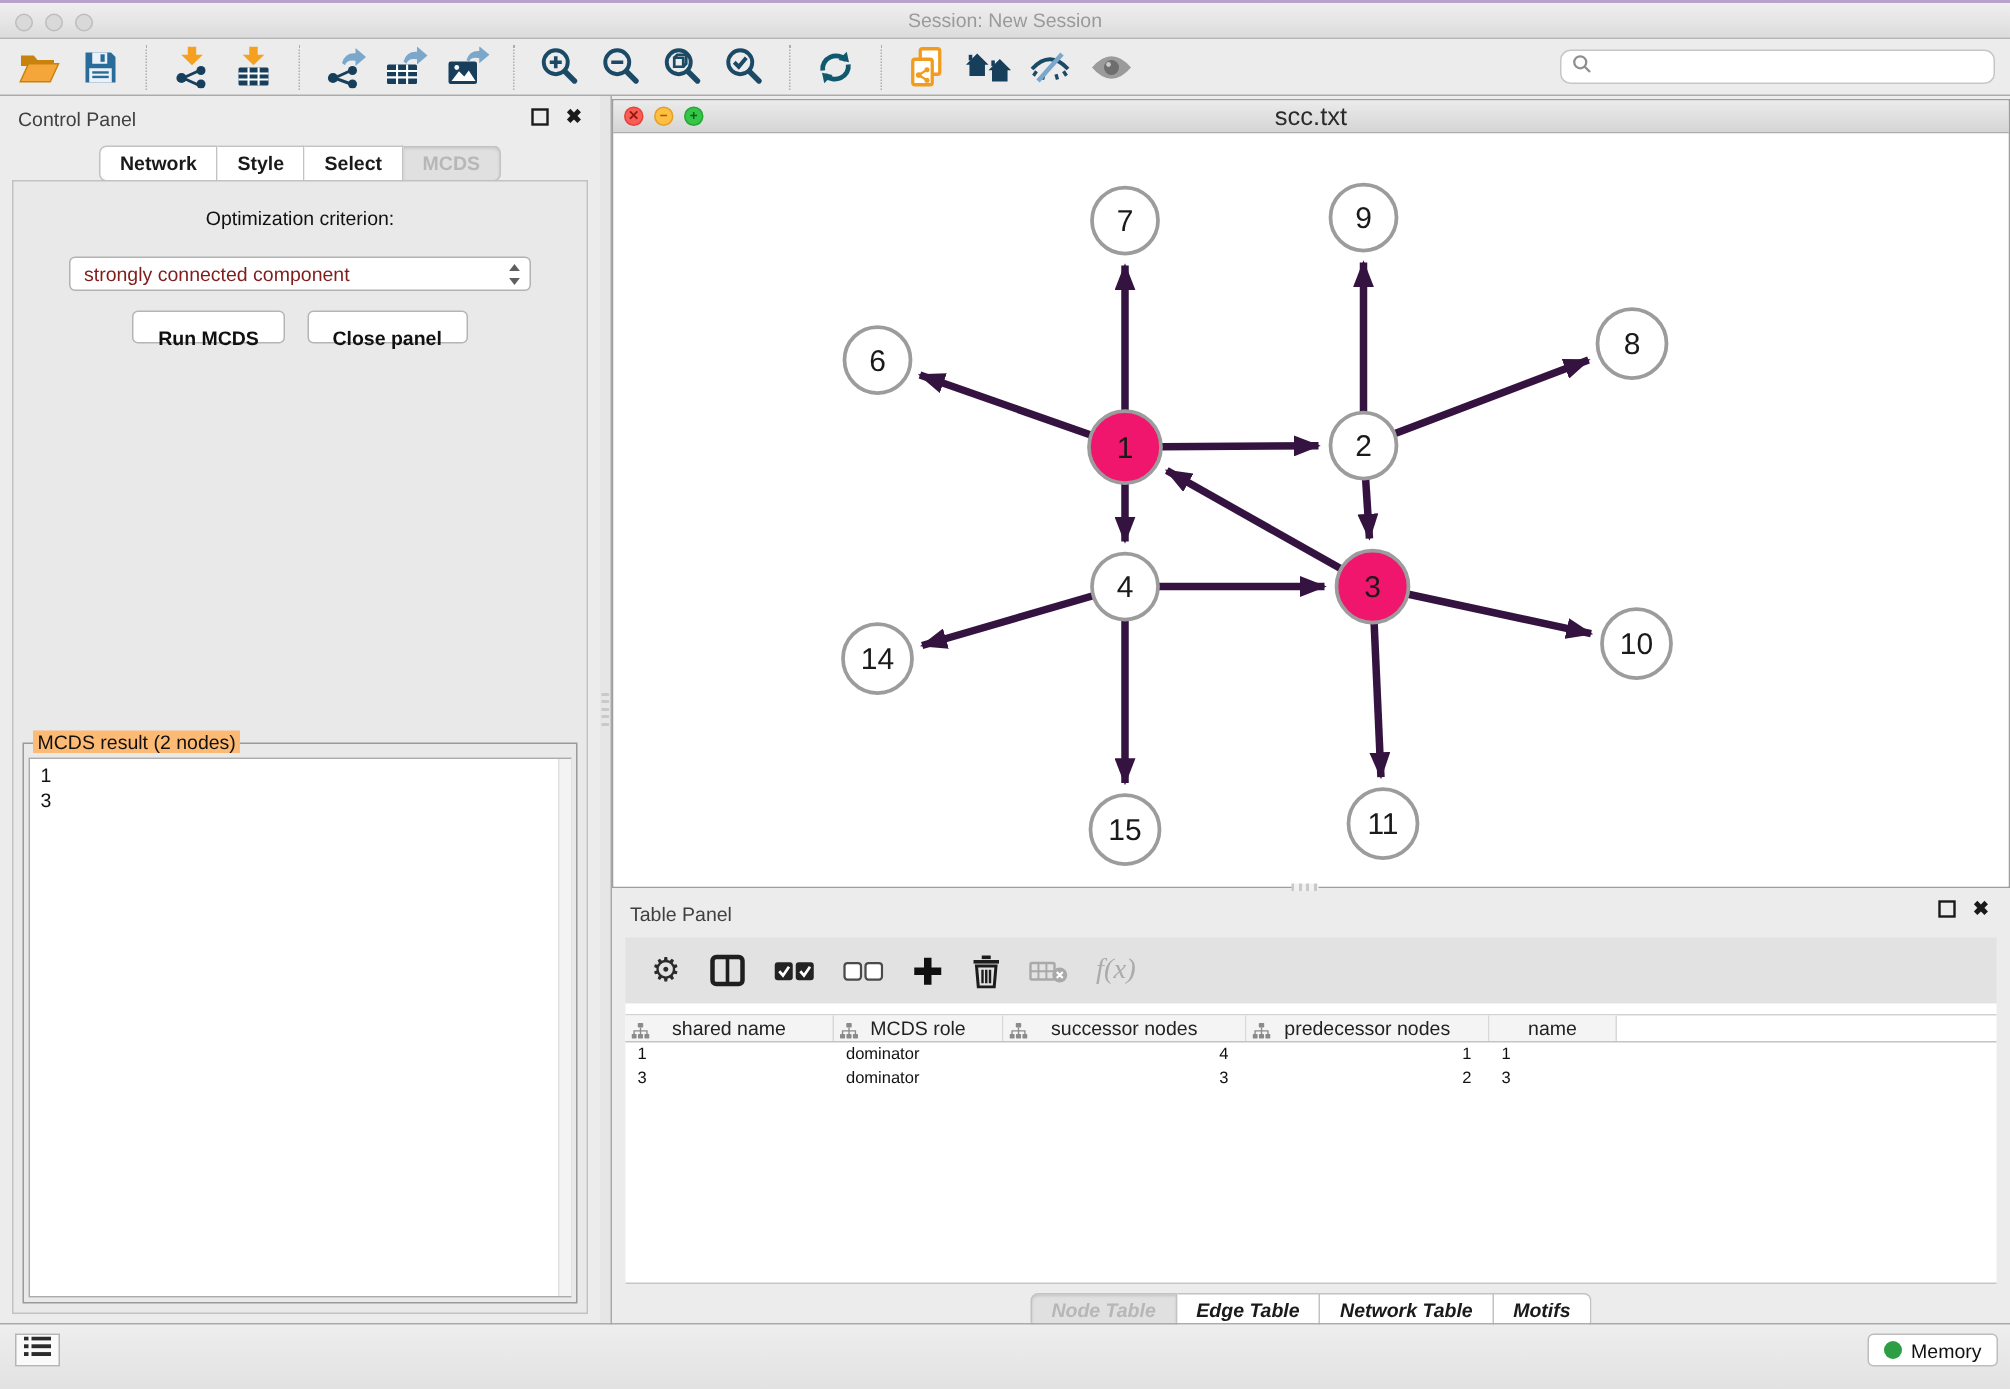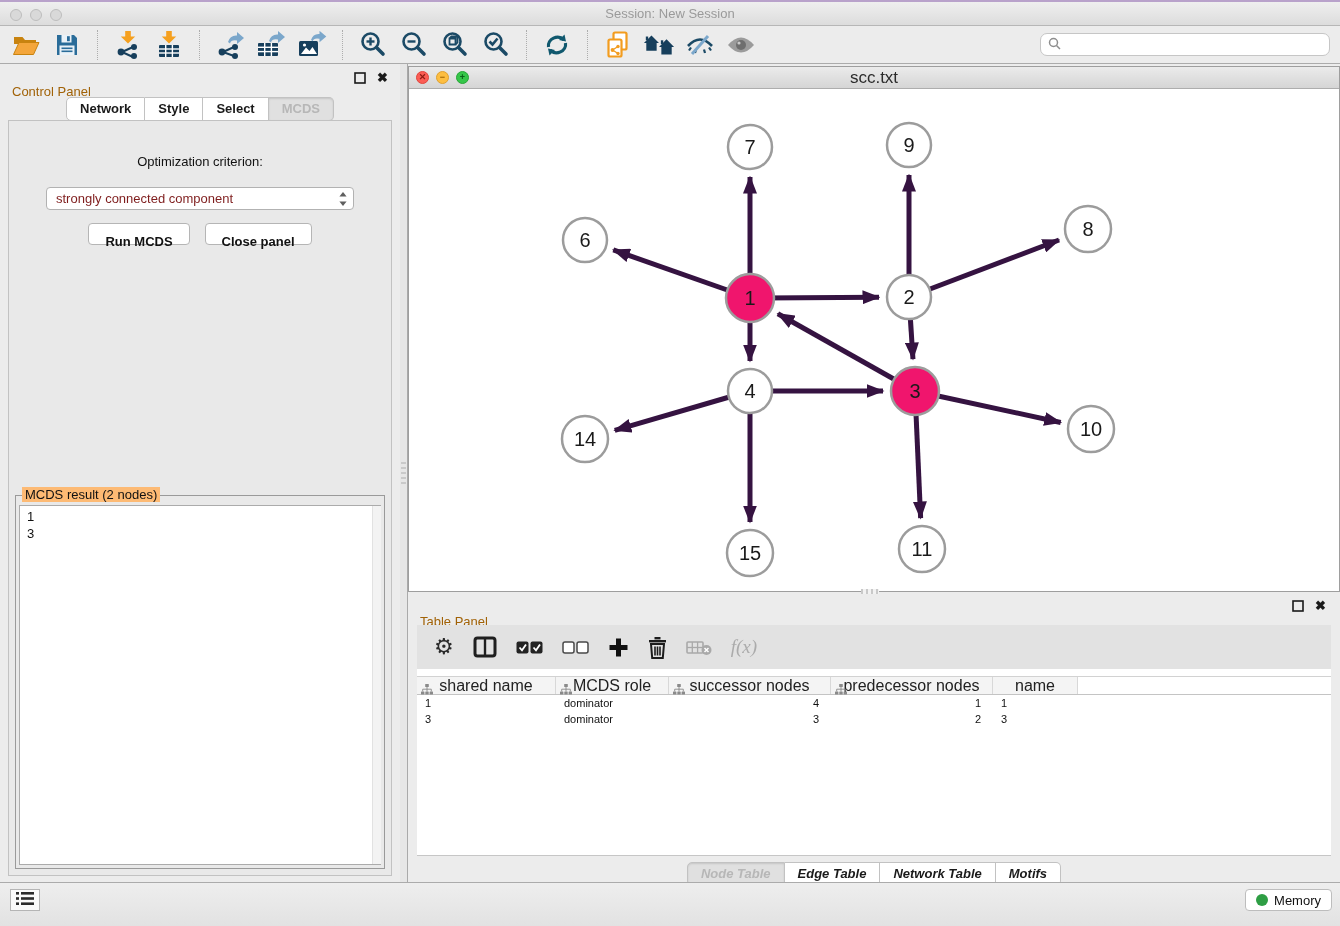--- a/index.html
+++ b/index.html
@@ -18,32 +18,32 @@
   
   .toolbar{position:absolute;left:0;top:26px;width:1340px;height:38px;background:#ECECEC;
     border-bottom:1px solid #ABABAB;display:flex;align-items:center;padding:0 10px;gap:9px;}
   .tb-icon{width:32px;height:32px;display:flex;align-items:center;justify-content:center;flex:0 0 auto;}
   .tb-sep{width:0;height:30px;border-left:1px dotted #ADADAD;margin:0 5px;flex:0 0 auto;}
   .search-wrap{margin-left:auto;width:290px;height:23px;background:#fff;border:1px solid #C6C6C6;
     border-radius:7px;display:flex;align-items:center;padding:0 7px;gap:5px;}
   .search-wrap input{border:none;outline:none;flex:1;font-size:12px;font-family:inherit;background:transparent;}
   
   .control-panel{position:absolute;left:0;top:64px;width:400px;height:828px;background:#ECECEC;}
-  .panel-title{position:absolute;left:12px;top:20px;font-size:13px;color:#a16207;}
+  .panel-title{position:absolute;left:12px;top:8px;font-size:13px;color:#404040;}
   .panel-controls{position:absolute;right:12px;top:8px;display:flex;gap:11px;align-items:center;}
   .float-btn svg{display:block;}
   .close-btn{font-size:13px;font-weight:bold;color:#1a1a1a;line-height:12px;}
   .cp-tabs{position:absolute;left:0;top:33px;width:100%;display:flex;justify-content:center;}
   .tab{font-size:13px;font-weight:700;color:#1a1a1a;background:#fff;border:1px solid #C2C2C2;
     border-left:none;padding:3px 13px 4px;cursor:default;}
   .tab:first-child{border-left:1px solid #C2C2C2;border-radius:5px 0 0 5px;}
   .tab:last-child{border-radius:0 5px 5px 0;}
   .tab.pressed{background:#E0E0E0;color:#B7B7B7;box-shadow:inset 0 1px 2px rgba(0,0,0,.12);}
   .cp-content{position:absolute;left:8px;right:8px;top:56px;bottom:16px;background:#E9E9E9;border:1px solid #C2C2C2;}
-  .opt-label{margin-top:33px;text-align:center;font-size:13px;color:#111;}
+  .opt-label{margin-top:17px;text-align:center;font-size:13px;color:#111;}
   .opt-select{margin:18px auto 0;width:308px;height:23px;background:#fff;border:1px solid #B2B2B2;border-radius:4px;
     display:flex;align-items:center;font-size:13px;color:#7f1d1d;padding:0 22px 0 9px;position:relative;}
   .opt-select .stepper{position:absolute;right:5px;top:3px;}
   .btn-row{display:flex;justify-content:center;gap:15px;margin-top:13px;}
   .mac-btn{background:#fff;border:1px solid #B5B5B5;border-radius:4px;font-size:13px;font-weight:700;
     color:#111;height:22px;padding:10px 16px;font-family:inherit;}
   .result-fieldset{position:absolute;left:6px;right:6px;top:374px;bottom:6px;border:1px solid #9A9A9A;}
   .result-legend{position:absolute;left:6px;top:-9px;background:#fdba74;padding:0 3px;font-size:13px;color:#111;}
   .result-box{position:absolute;left:3px;right:3px;top:9px;bottom:3px;background:#fff;border:1px solid #ABABAB;
     font-size:13px;line-height:17px;color:#111;padding:2px 14px 2px 7px;white-space:pre;overflow:hidden;}
@@ -68,21 +68,21 @@
   
   .table-panel{position:absolute;left:408px;top:594px;width:932px;height:296px;background:#ECECEC;}
   .tp-toolbar{position:absolute;left:9px;right:9px;top:31px;height:44px;background:#E2E2E2;
     display:flex;align-items:center;gap:19px;padding:0 17px;}
   .tp-ico{display:flex;align-items:center;justify-content:center;height:26px;}
   .gear-glyph{font-size:22px;color:#2B2B2B;line-height:1;}
   .fx-label{font-family:"Liberation Serif",serif;font-style:italic;font-size:19px;color:#ABABAB;}
   .tp-tablebox{position:absolute;left:9px;right:9px;top:75px;bottom:34px;background:#fff;border-bottom:1px solid #C6C6C6;}
   .tbl-head{display:flex;margin-top:7px;height:19px;border-top:1px solid #D2D2D2;border-bottom:1px solid #C4C4C4;}
   .th{position:relative;background:#F4F4F4;border-right:1px solid #D8D8D8;display:flex;align-items:center;
-    justify-content:center;font-size:16px;color:#222;}
+    justify-content:center;font-size:13px;color:#222;}
   .th .col-icon{position:absolute;left:4px;top:4px;}
   .tbl-row{display:flex;height:16px;}
   .td{font-size:11px;color:#111;line-height:16px;overflow:hidden;}
   .td.left{text-align:left;padding-left:8px;}
   .td.right{text-align:right;padding-right:12px;}
   .tp-tabs{position:absolute;left:0;right:0;bottom:4px;display:flex;justify-content:center;font-style:italic;}
   
   .statusbar{position:absolute;left:0;bottom:0;width:1340px;height:44px;background:linear-gradient(#EEEEEE,#E2E2E2);
     border-top:1px solid #ABABAB;}
   .status-left-btn{position:absolute;left:10px;top:6px;width:30px;height:22px;background:#FAFAFA;

